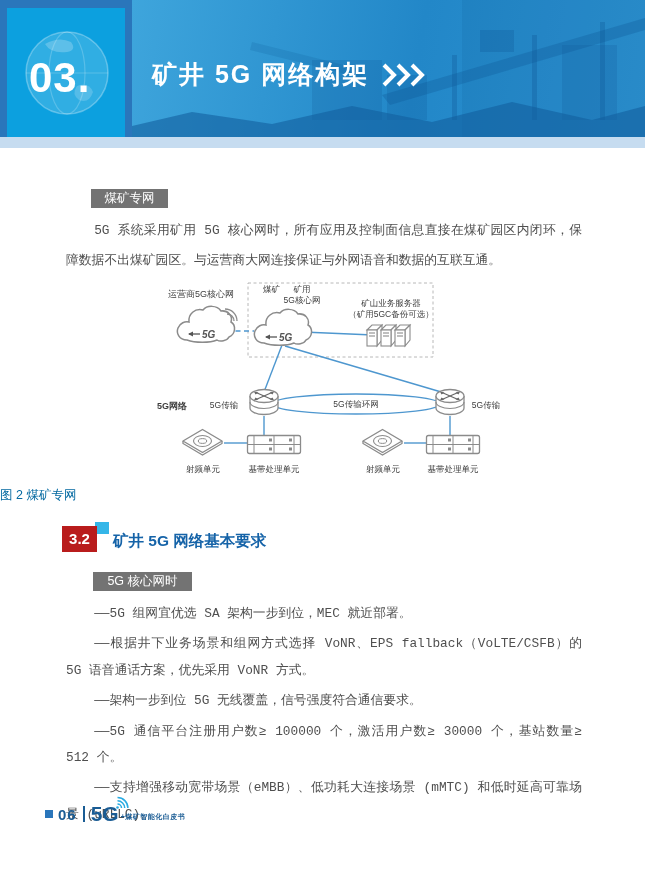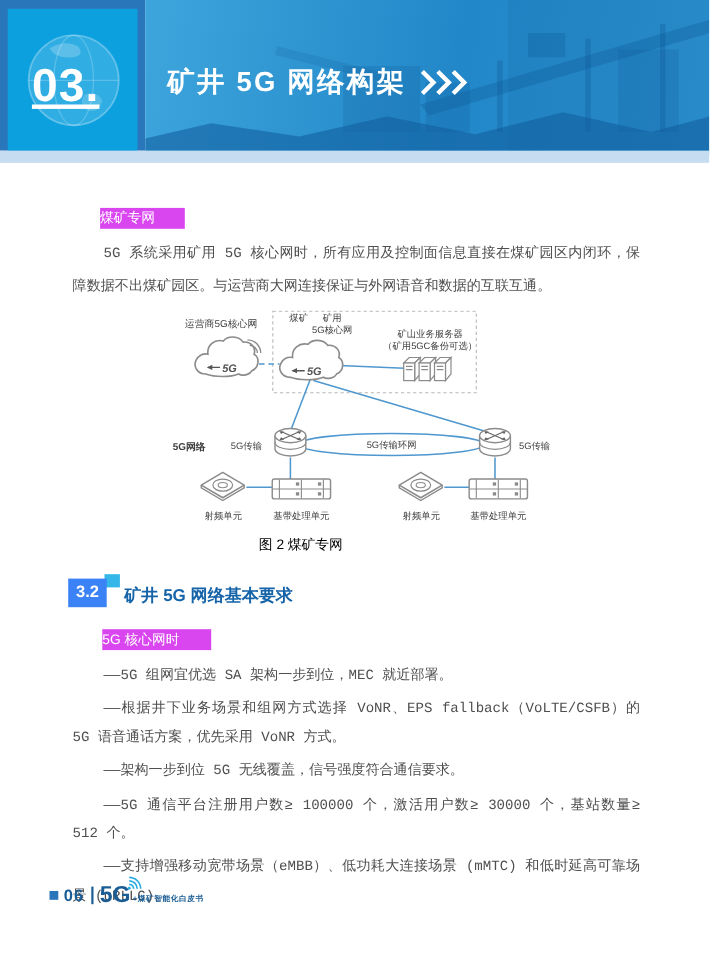--- a/index.html
+++ b/index.html
@@ -3,46 +3,46 @@
 <meta charset="utf-8">
 <style>
   html,body{margin:0;padding:0;background:#ffffff;}
   .page{position:relative;width:645px;height:877px;background:#fff;overflow:hidden;
         font-family:"Liberation Sans","DejaVu Sans",sans-serif;}
 
   
   .hdr-strip{position:absolute;left:0;top:0;width:132px;height:137px;background:#2a76bb;}
   .num-box{position:absolute;left:7px;top:8px;width:118px;height:129px;background:#0ca0df;overflow:hidden;}
   .num-box .globe{position:absolute;left:0;top:0;}
-  .chapter-num{position:absolute;left:22px;top:46px;font-size:42px;font-weight:bold;color:#fff;letter-spacing:1px;text-decoration:underline;}
+  .chapter-num{position:absolute;left:22px;top:46px;font-size:42px;font-weight:bold;color:#fff;letter-spacing:1px;}
   .banner{position:absolute;left:132px;top:0;width:513px;height:141px;
           background:linear-gradient(100deg,#3ea5dc 0%,#2287c8 55%,#2e93d2 100%);overflow:hidden;}
   .banner svg.scene{position:absolute;left:0;top:0;}
   .banner-title{position:absolute;left:20px;top:58px;display:flex;align-items:center;gap:12px;
                 color:#fff;font-size:25px;font-weight:bold;letter-spacing:2px;white-space:nowrap;}
   .pale-strip{position:absolute;left:0;top:137px;width:645px;height:11px;background:#c6dcf0;}
 
   
-  .badge{position:absolute;background:#d946ef;color:#fff;font-size:12.5px;}
+  .badge{position:absolute;background:#737373;color:#fff;font-size:12.5px;text-align:center;}
   .badge1{left:91px;top:189px;width:77px;height:19px;line-height:19px;}
   .badge2{left:93px;top:572px;width:99px;height:19px;line-height:19px;}
   .sec-accent{position:absolute;left:95px;top:522px;width:14px;height:12px;background:#35b6e8;}
-  .sec-num{position:absolute;left:62px;top:526px;width:35px;height:26px;background:#3b82f6;
+  .sec-num{position:absolute;left:62px;top:526px;width:35px;height:26px;background:#b91c1c;
            color:#fff;font-weight:bold;font-size:15px;text-align:center;line-height:26px;}
   .sec-title{position:absolute;left:113px;top:531px;font-size:15.5px;font-weight:bold;color:#1563a8;}
 
   
   .body-text{position:absolute;left:62px;width:524px;color:#4f4f4f;font-size:12.8px;text-align:justify;}
   .para1{top:212px;line-height:30px;}
   .para1 p,.bullets p{margin:4px;text-indent:2.2em;font-family:Liberation Mono, monospace;}
   .bullets{top:597px;line-height:26.4px;}
 
   
   .figure{position:absolute;left:145px;top:282px;width:360px;height:205px;}
-  .fig-caption{position:absolute;left:0;top:487px;width:547px;text-align:center;font-size:12.5px;color:#000000;}
+  .fig-caption{position:absolute;left:0;top:487px;width:547px;text-align:left;font-size:12.5px;color:#0369a1;}
 
   
   .footer{position:absolute;left:45px;top:804px;display:flex;align-items:center;color:#1a5c94;}
   .f-sq{width:8px;height:8px;background:#2a76bb;margin-right:5px;}
   .f-num{font-size:15px;font-weight:bold;letter-spacing:1px;}
   .f-div{width:0;height:16px;border-left:2px solid #1a5c94;margin:0 6px;}
   .f-brand-wrap{position:relative;display:flex;align-items:flex-end;}
   .f-brand{font-size:21px;font-weight:bold;line-height:20px;}
   .f-wifi{position:absolute;left:24px;top:-8px;}
   .f-suffix{font-size:7px;font-weight:bold;margin-left:2px;margin-bottom:2px;letter-spacing:.5px;}

